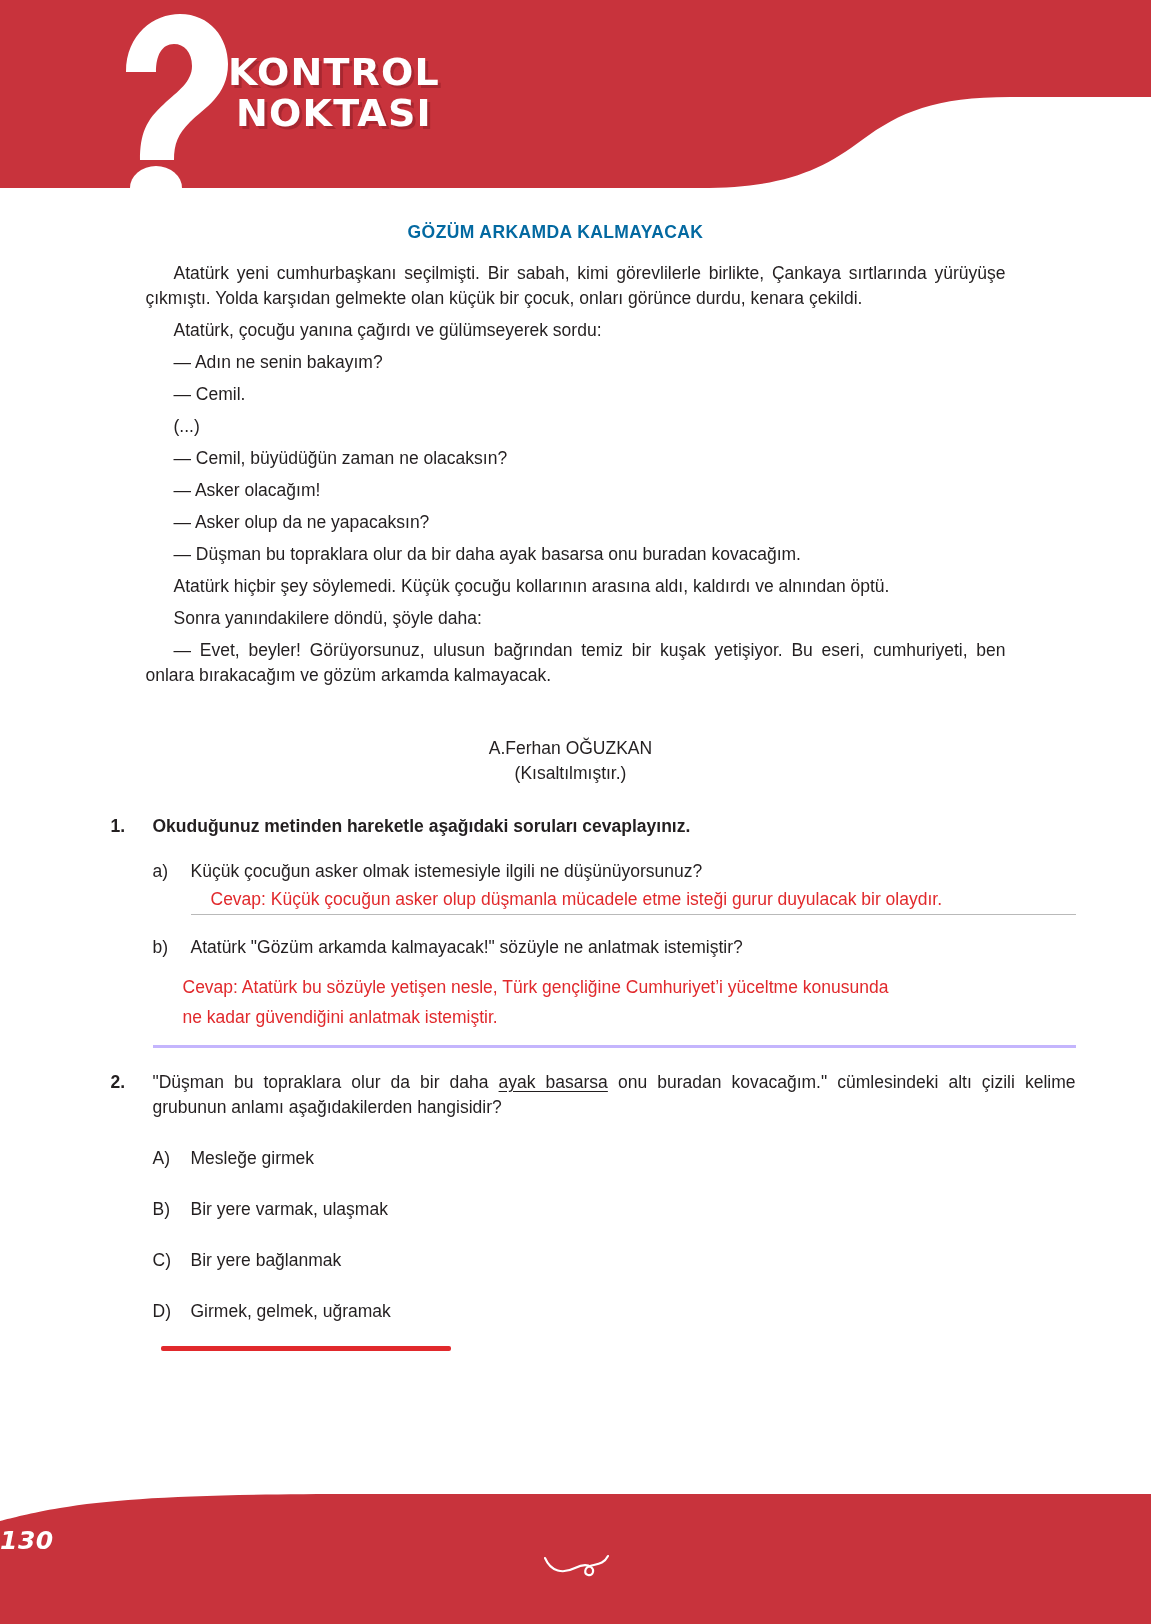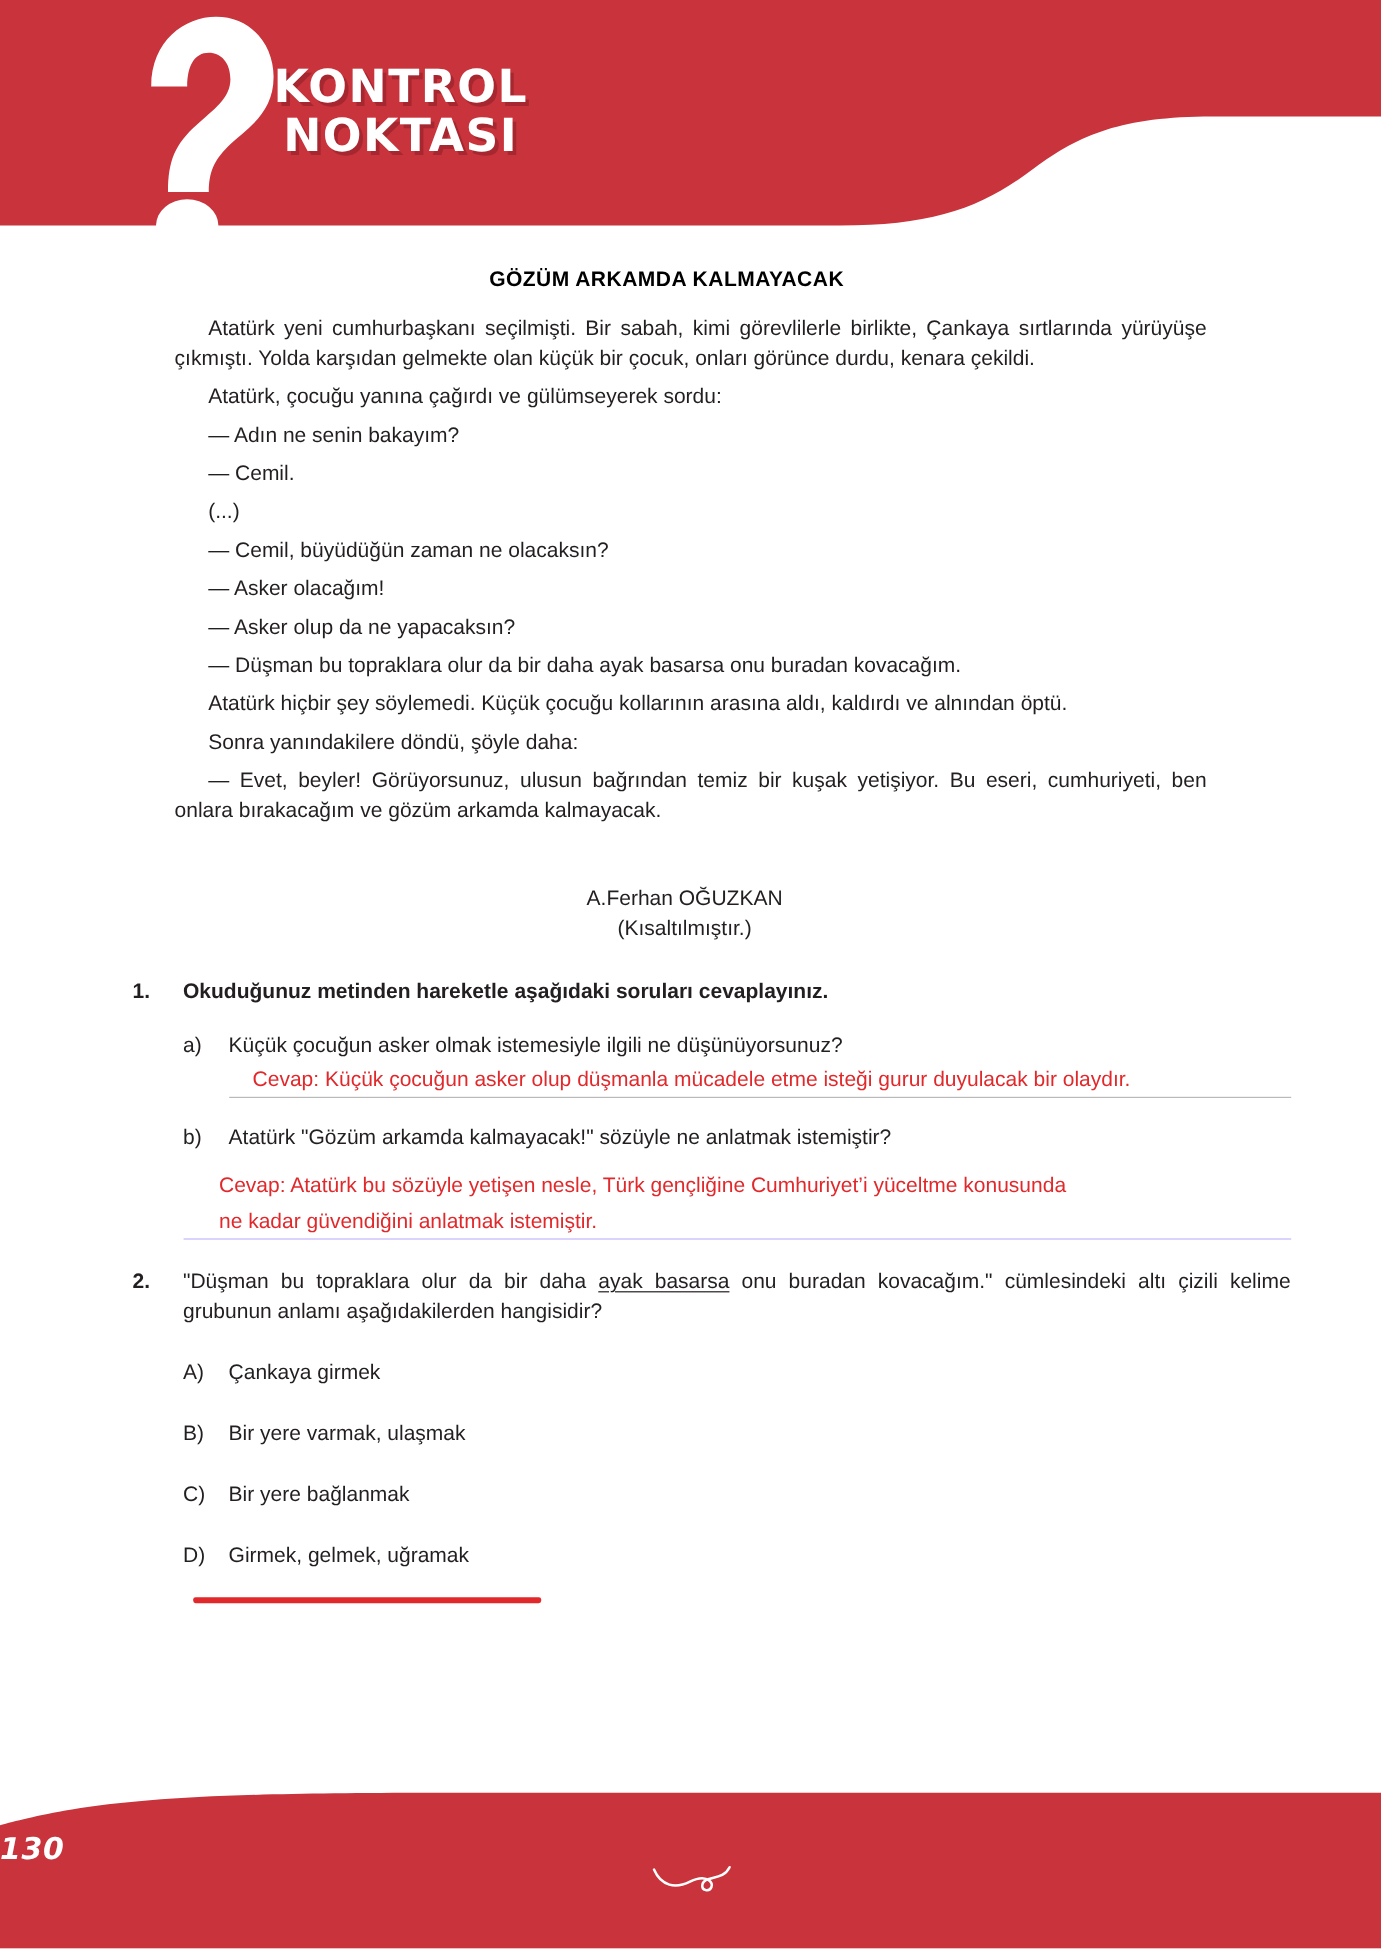--- a/index.html
+++ b/index.html
@@ -55,21 +55,21 @@
     position: absolute;
     left: 0;
     top: 222px;
     width: 1151px;
   }
   .reading-title {
     text-align: center;
     font-size: 17.5px;
     font-weight: bold;
     letter-spacing: 0.4px;
-    color: #000000;
+    color: #0369a1;
     margin-bottom: 18px;
     padding-right: 40px;
   }
   .txtblock {
     margin: 0 auto;
     width: 860px;
     color: #231f20;
     font-size: 17.5px;
     line-height: 25px;
     text-align: justify;
@@ -151,22 +151,22 @@
     padding-left: 42px;
     margin-top: 12px;
   }
   .answer-line-b {
     color: #e1292c;
     font-size: 17.5px;
     line-height: 30px;
     padding-left: 30px;
   }
   .answer-line-b.ruled {
-    border-bottom: 1px solid #c4b5fd;
-    padding-bottom: 0;
+    border-bottom: 3px solid #c4b5fd;
+    padding-bottom: 13px;
   }
 
   .optrow {
     display: flex;
     font-size: 17.5px;
     line-height: 25px;
     margin-top: 26px;
     padding-left: 42px;
   }
   .optlabel {
@@ -294,21 +294,21 @@
         <div class="answer-line-b ruled">ne kadar güvendiğini anlatmak istemiştir.</div>
       </div>
 
       <div class="qrow">
         <div class="qnum">2.</div>
         <div class="qtext normal"><span>"Düşman bu topraklara olur da bir daha </span><span class="uline">ayak basarsa</span><span> onu buradan kovacağım." cümlesindeki altı çizili kelime grubunun anlamı aşağıdakilerden hangisidir?</span></div>
       </div>
 
       <div class="optrow">
         <div class="optlabel">A)</div>
-        <div class="opttext">Çankaya girmek</div>
+        <div class="opttext">Mesleğe girmek</div>
       </div>
       <div class="optrow">
         <div class="optlabel">B)</div>
         <div class="opttext">Bir yere varmak, ulaşmak</div>
       </div>
       <div class="optrow">
         <div class="optlabel">C)</div>
         <div class="opttext">Bir yere bağlanmak</div>
       </div>
       <div class="optrow">

